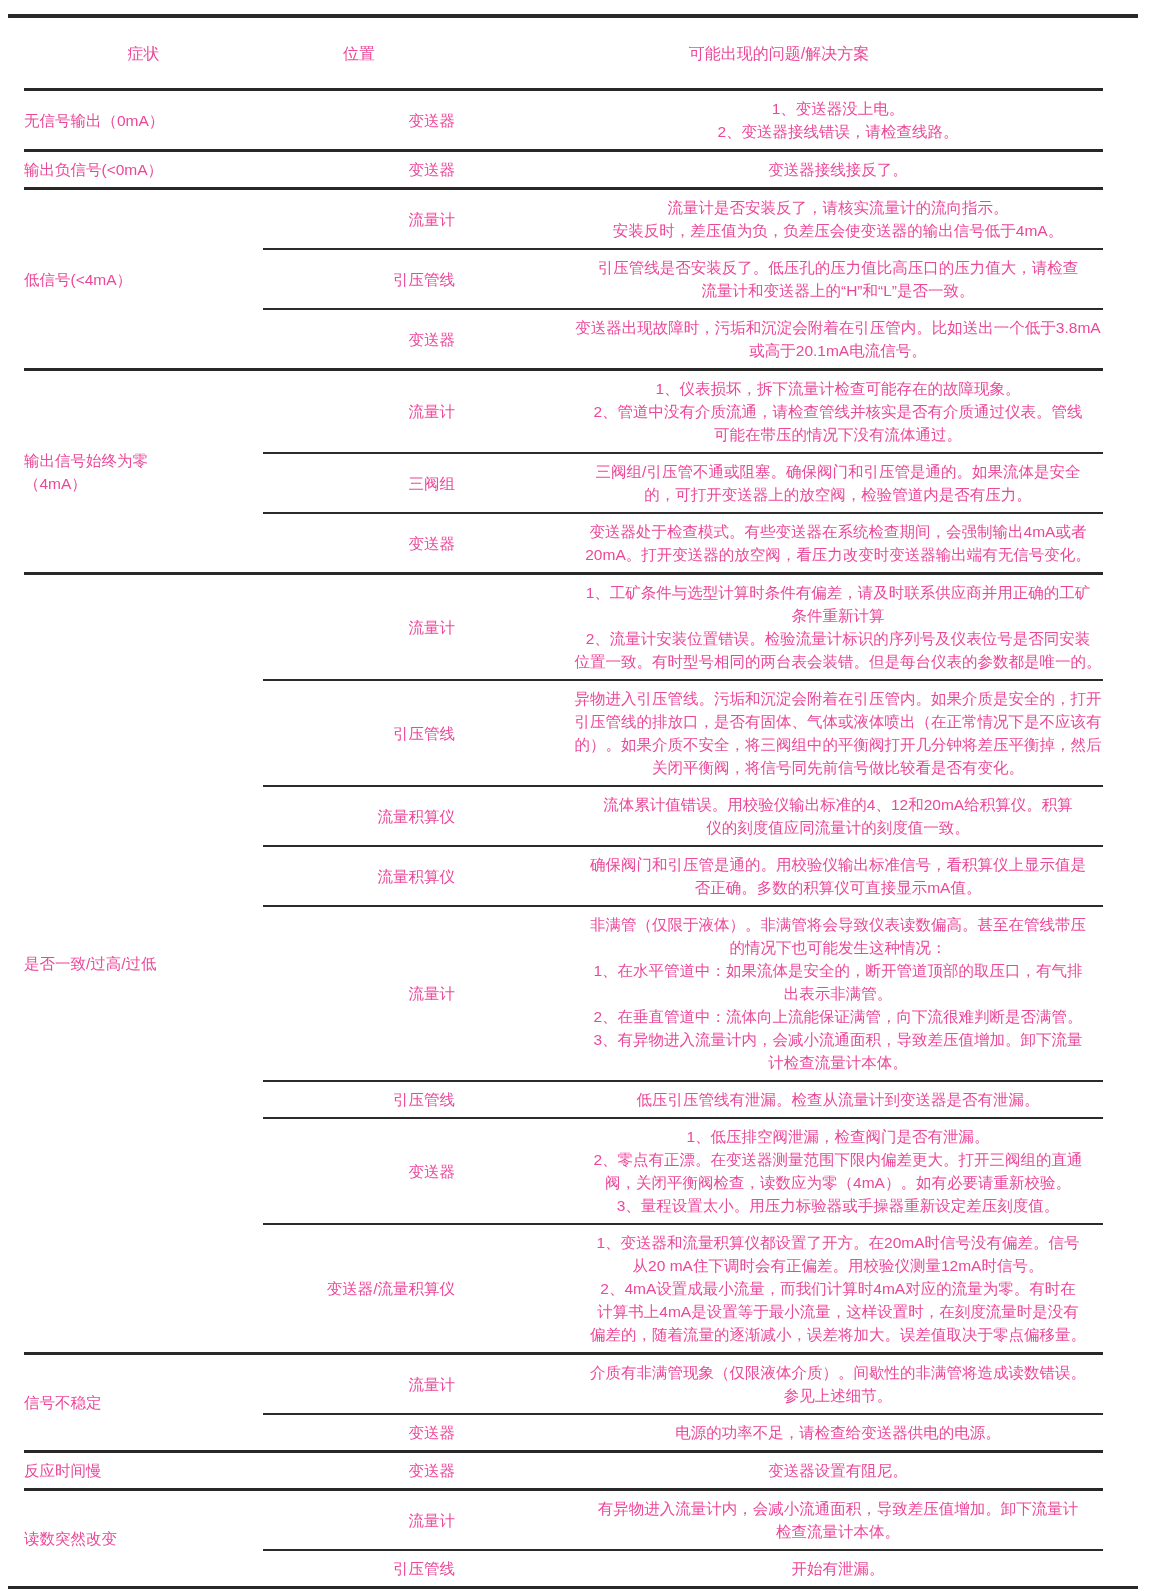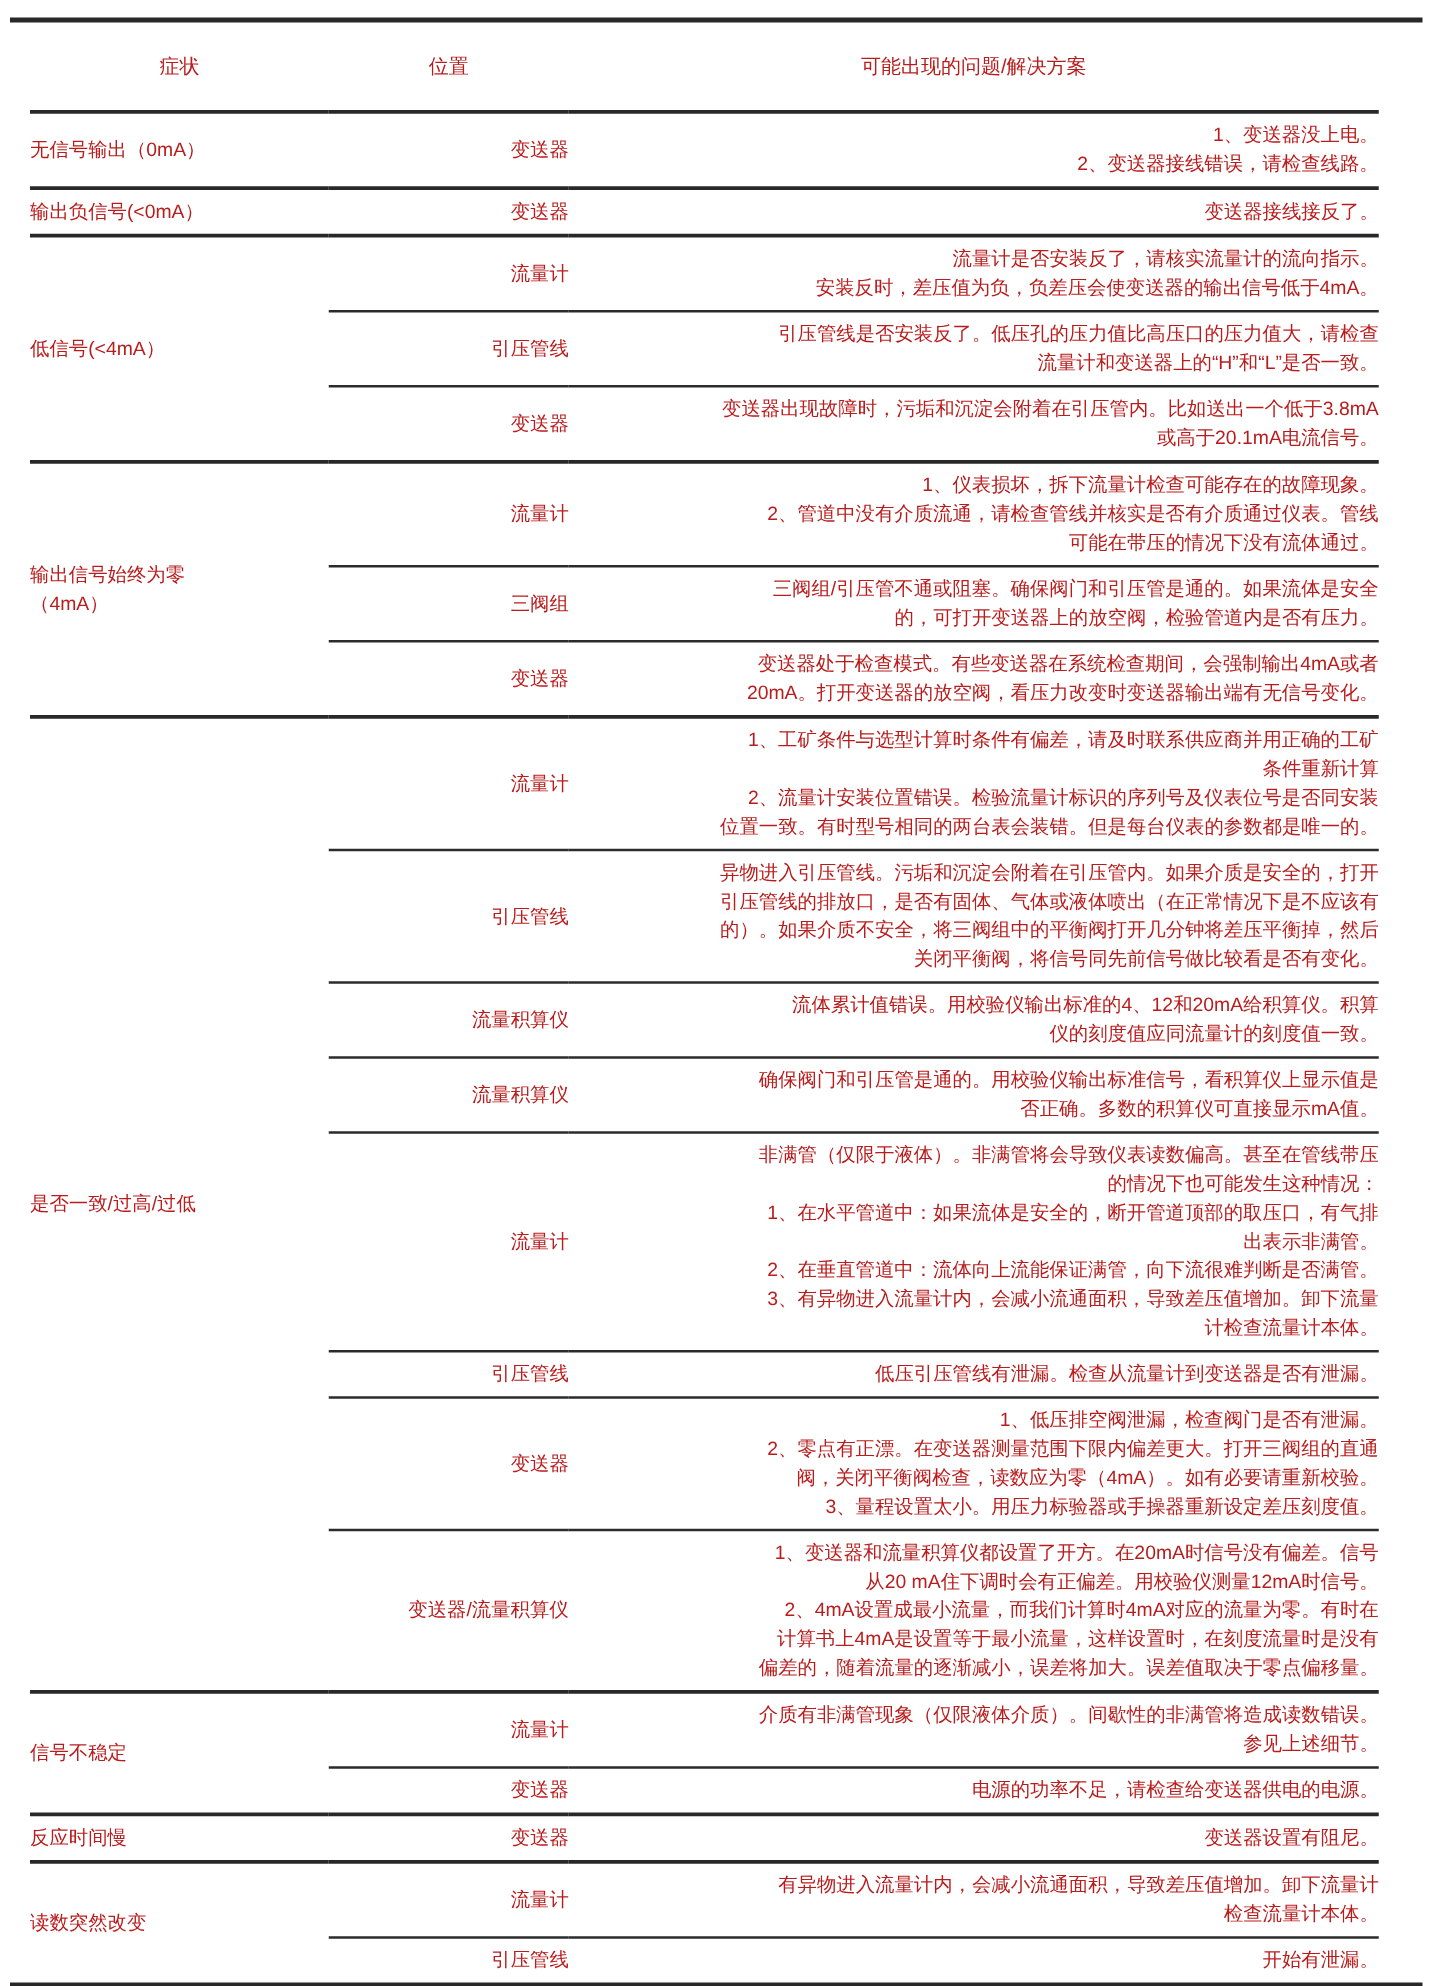--- a/index.html
+++ b/index.html
@@ -24,21 +24,21 @@
     margin-left: 8px;
     width: 1130px;
   }
   table.trouble {
     border-collapse: collapse;
     table-layout: fixed;
     margin-left: 24px;
     width: 1079px;
     font-size: 15.5px;
     line-height: 23px;
-    color: #b91c1c;
+    color: #ec4899;
   }
   table.trouble col.c-symptom  { width: 239px; }
   table.trouble col.c-location { width: 192px; }
   table.trouble col.c-solution { width: 648px; }
 
   thead th {
     font-weight: normal;
     font-size: 16px;
     height: 70px;
     text-align: center;
@@ -51,21 +51,21 @@
     padding: 6px 0;
   }
   td.symptom {
     text-align: left;
     white-space: pre-line;
   }
   td.location {
     text-align: right;
   }
   td.solution {
-    text-align: right;
+    text-align: center;
     padding-left: 118px;
     padding-right: 0;
     white-space: pre-line;
   }
   
   tr.group-first > td {
     border-top: 3px solid #282828;
   }
   
   tr.group-sub > td {

